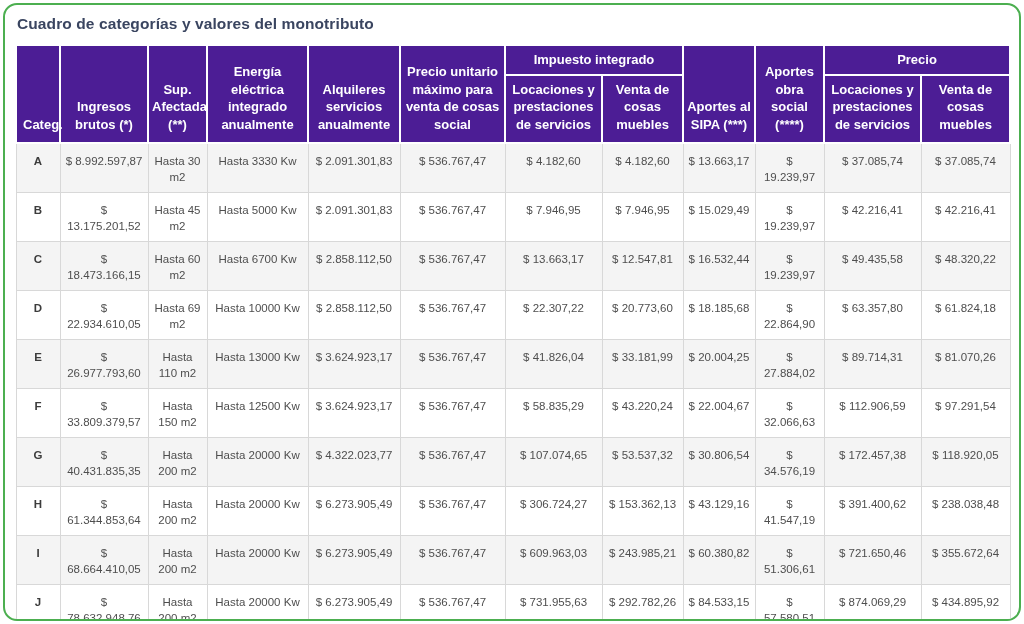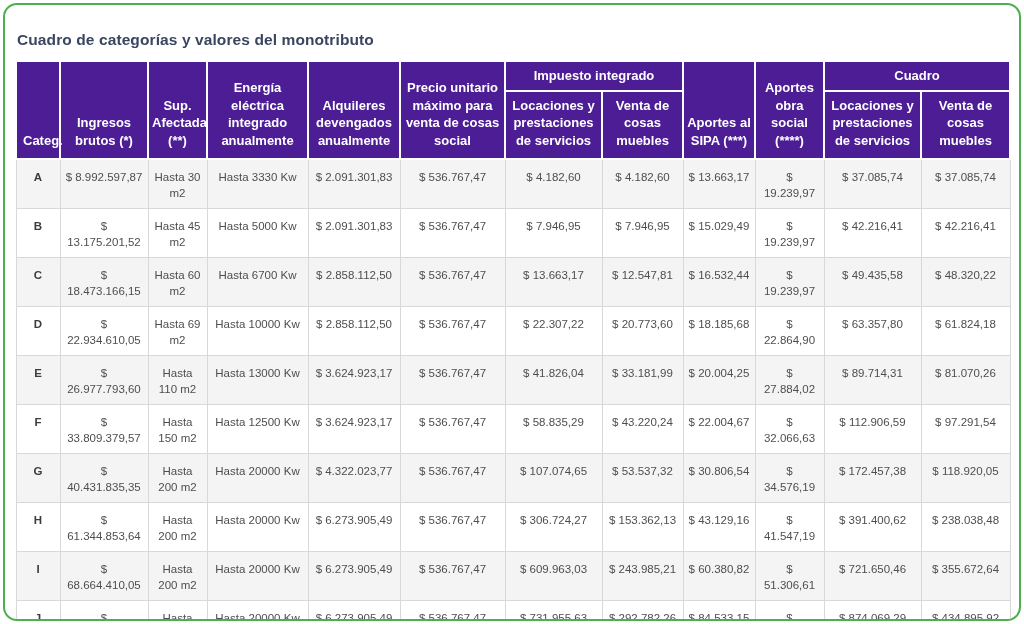--- a/index.html
+++ b/index.html
@@ -8,21 +8,21 @@
     background: #ffffff;
     font-family: "Liberation Sans", "DejaVu Sans", sans-serif;
   }
   .card {
     margin: 3px;
     width: 1018px;
     height: 618px;
     border: 2px solid #4caf50;
     border-radius: 14px;
     background: #ffffff;
-    padding: 23px 10px 20px 10px;
+    padding: 7px 10px 20px 10px;
     overflow: hidden;
   }
   .page-title {
     color: #3a4560;
     font-size: 15.5px;
     font-weight: 600;
     margin: 3px 0 11px 2px;
     letter-spacing: 0.1px;
   }
   table {
@@ -100,26 +100,26 @@
         <col class="c10">
         <col class="c11">
         <col class="c12">
     </colgroup>
     <thead>
       <tr class="group-row">
         <th rowspan="2" class="categ">Categ.</th>
         <th rowspan="2">Ingresos brutos (*)</th>
         <th rowspan="2">Sup. Afectada (**)</th>
         <th rowspan="2">Energía eléctrica integrado anualmente</th>
-        <th rowspan="2">Alquileres devengados anualmente</th>
+        <th rowspan="2">Alquileres servicios anualmente</th>
         <th rowspan="2">Precio unitario máximo para venta de cosas social</th>
         <th colspan="2" class="group">Impuesto integrado</th>
         <th rowspan="2">Aportes al SIPA (***)</th>
         <th rowspan="2">Aportes obra social (****)</th>
-        <th colspan="2" class="group">Cuadro</th>
+        <th colspan="2" class="group">Precio</th>
       </tr>
       <tr class="label-row">
         <th>Locaciones y prestaciones de servicios</th>
         <th>Venta de cosas muebles</th>
         <th>Locaciones y prestaciones de servicios</th>
         <th>Venta de cosas muebles</th>
       </tr>
     </thead>
     <tbody>
         <tr>

